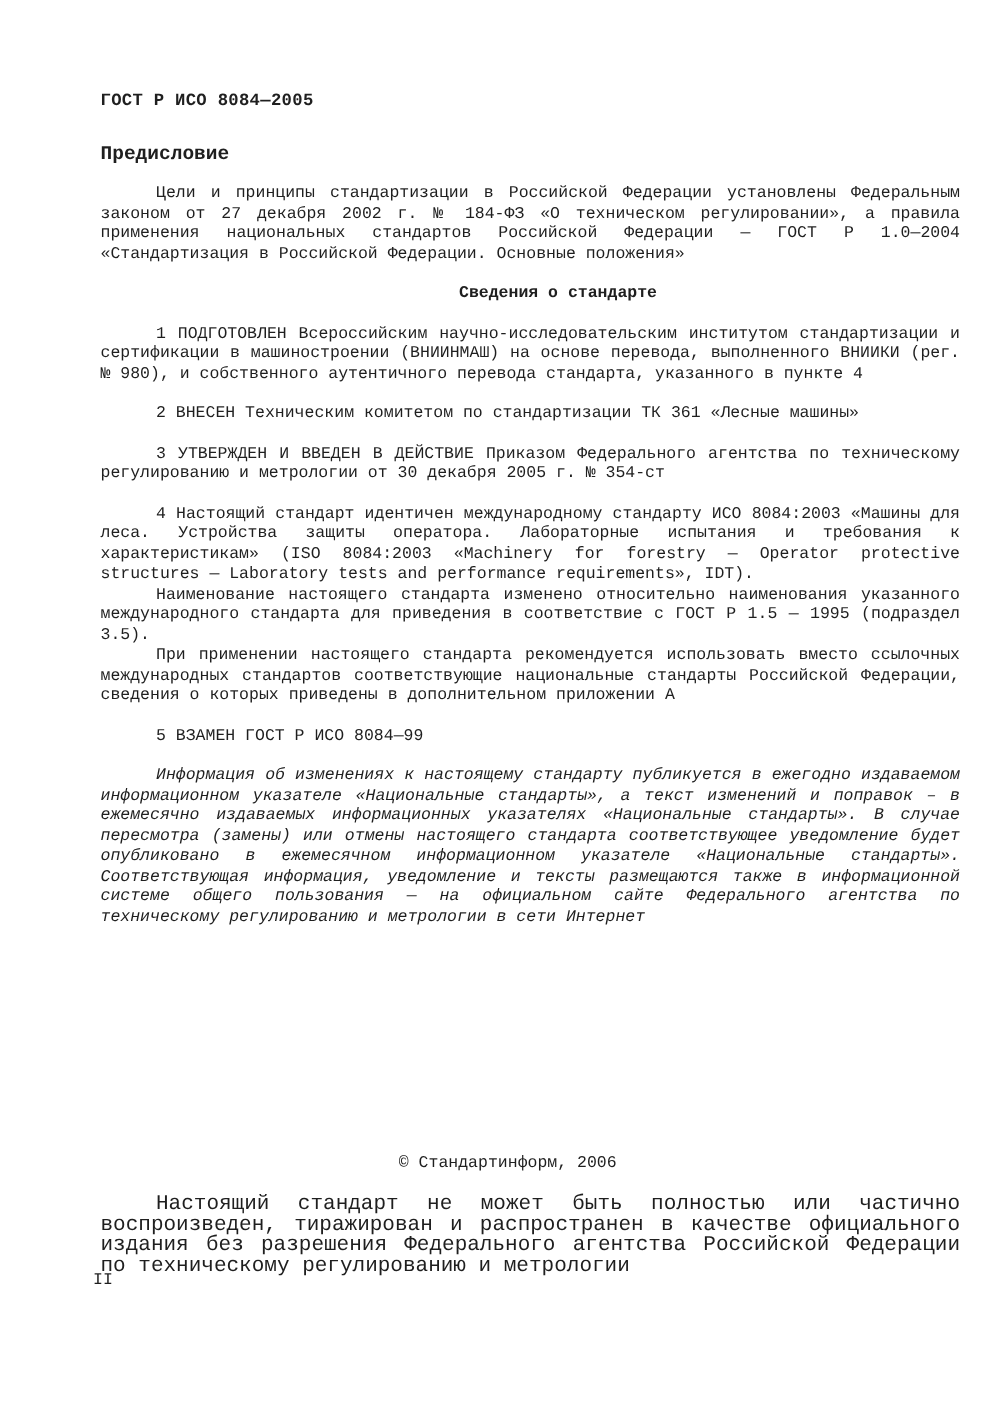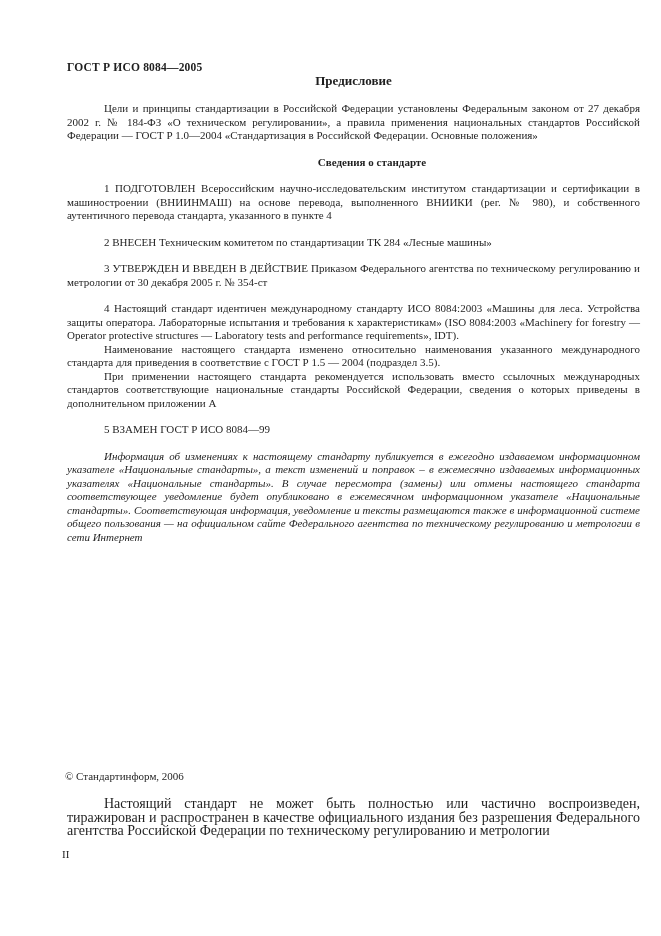--- a/index.html
+++ b/index.html
@@ -2,57 +2,58 @@
 <html><head>
 <meta charset="utf-8">
 <style>
   html, body { margin: 0; padding: 0; background: #ffffff; }
   .page {
     position: relative;
     width: 661px;
     height: 936px;
     background: #ffffff;
     color: #1f1f1f;
-    font-family: Liberation Serif, serif;
+    font-family: Liberation Mono, monospace;
     overflow: hidden;
     box-sizing: border-box;
   }
   .content {
     position: absolute;
     top: 61px;
     left: 67px;
     right: 21px;
   }
   .doc-header {
     font-size: 11.5px;
     font-weight: bold;
     letter-spacing: 0.2px;
   }
   .doc-title {
     font-size: 13px;
     font-weight: bold;
-    text-align: center;
+    text-align: left;
+    margin-top: 21px;
   }
   p.body {
     font-size: 11px;
     line-height: 13.5px;
     text-align: justify;
     text-indent: 37px;
     margin: 13px 0 0 0;
   }
   p.body.cont { margin-top: 0; }
   p.body.heading { font-weight: bold; text-align: center; }
   p.body.italic { font-style: italic; }
   .bottom-copyright {
     position: absolute;
     top: 770px;
     left: 65px;
     right: 49px;
     font-size: 11px;
-    text-align: left;
+    text-align: center;
   }
   .bottom-notice {
     position: absolute;
     top: 797px;
     left: 67px;
     right: 21px;
     font-size: 14px;
     line-height: 13.5px;
     text-align: justify;
     text-indent: 37px;
@@ -71,24 +72,24 @@
 <div class="page">
   <div class="content">
     <div class="doc-header">ГОСТ Р ИСО 8084—2005</div>
     <div class="doc-title">Предисловие</div>
 
     <p class="body">Цели и принципы стандартизации в Российской Федерации установлены Федеральным законом от 27 декабря 2002 г. № 184-ФЗ «О техническом регулировании», а правила применения национальных стандартов Российской Федерации — ГОСТ Р 1.0—2004 «Стандартизация в Российской Федерации. Основные положения»</p>
 
     <p class="body heading">Сведения о стандарте</p>
 
     <p class="body">1 ПОДГОТОВЛЕН Всероссийским научно-исследовательским институтом стандартизации и сертификации в машиностроении (ВНИИНМАШ) на основе перевода, выполненного ВНИИКИ (рег. № 980), и собственного аутентичного перевода стандарта, указанного в пункте 4</p>
-    <p class="body">2 ВНЕСЕН Техническим комитетом по стандартизации ТК 284 «Лесные машины»</p>
+    <p class="body">2 ВНЕСЕН Техническим комитетом по стандартизации ТК 361 «Лесные машины»</p>
     <p class="body">3 УТВЕРЖДЕН И ВВЕДЕН В ДЕЙСТВИЕ Приказом Федерального агентства по техническому регулированию и метрологии от 30 декабря 2005 г. № 354-ст</p>
     <p class="body">4 Настоящий стандарт идентичен международному стандарту ИСО 8084:2003 «Машины для леса. Устройства защиты оператора. Лабораторные испытания и требования к характеристикам» (ISO 8084:2003 «Machinery for forestry — Operator protective structures — Laboratory tests and performance requirements», IDT).</p>
-    <p class="body cont">Наименование настоящего стандарта изменено относительно наименования указанного международного стандарта для приведения в соответствие с ГОСТ Р 1.5 — 2004 (подраздел 3.5).</p>
+    <p class="body cont">Наименование настоящего стандарта изменено относительно наименования указанного международного стандарта для приведения в соответствие с ГОСТ Р 1.5 — 1995 (подраздел 3.5).</p>
     <p class="body cont">При применении настоящего стандарта рекомендуется использовать вместо ссылочных международных стандартов соответствующие национальные стандарты Российской Федерации, сведения о которых приведены в дополнительном приложении А</p>
     <p class="body">5 ВЗАМЕН ГОСТ Р ИСО 8084—99</p>
 
     <p class="body italic">Информация об изменениях к настоящему стандарту публикуется в ежегодно издаваемом информационном указателе «Национальные стандарты», а текст изменений и поправок – в ежемесячно издаваемых информационных указателях «Национальные стандарты». В случае пересмотра (замены) или отмены настоящего стандарта соответствующее уведомление будет опубликовано в ежемесячном информационном указателе «Национальные стандарты». Соответствующая информация, уведомление и тексты размещаются также в информационной системе общего пользования — на официальном сайте Федерального агентства по техническому регулированию и метрологии в сети Интернет</p>
   </div>
 
   <div class="bottom-copyright">© Стандартинформ, 2006</div>
   <div class="bottom-notice">Настоящий стандарт не может быть полностью или частично воспроизведен, тиражирован и распространен в качестве официального издания без разрешения Федерального агентства Российской Федерации по техническому регулированию и метрологии</div>
   <div class="page-number">II</div>
 </div>

